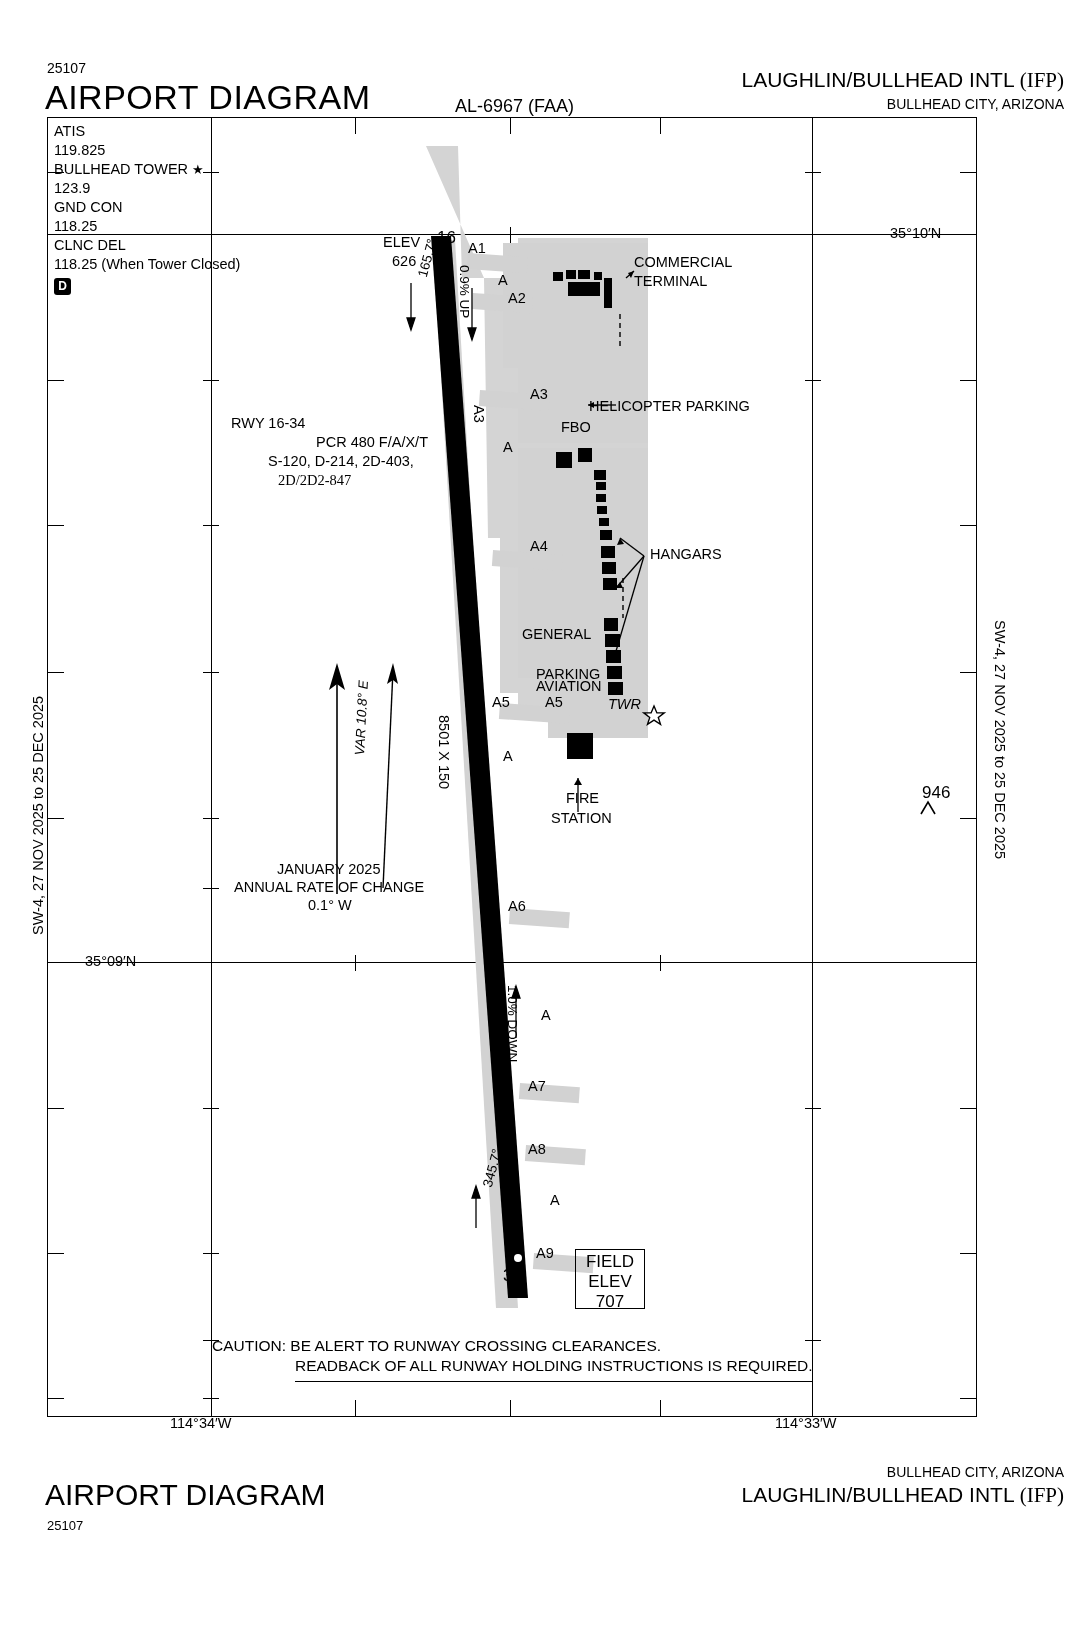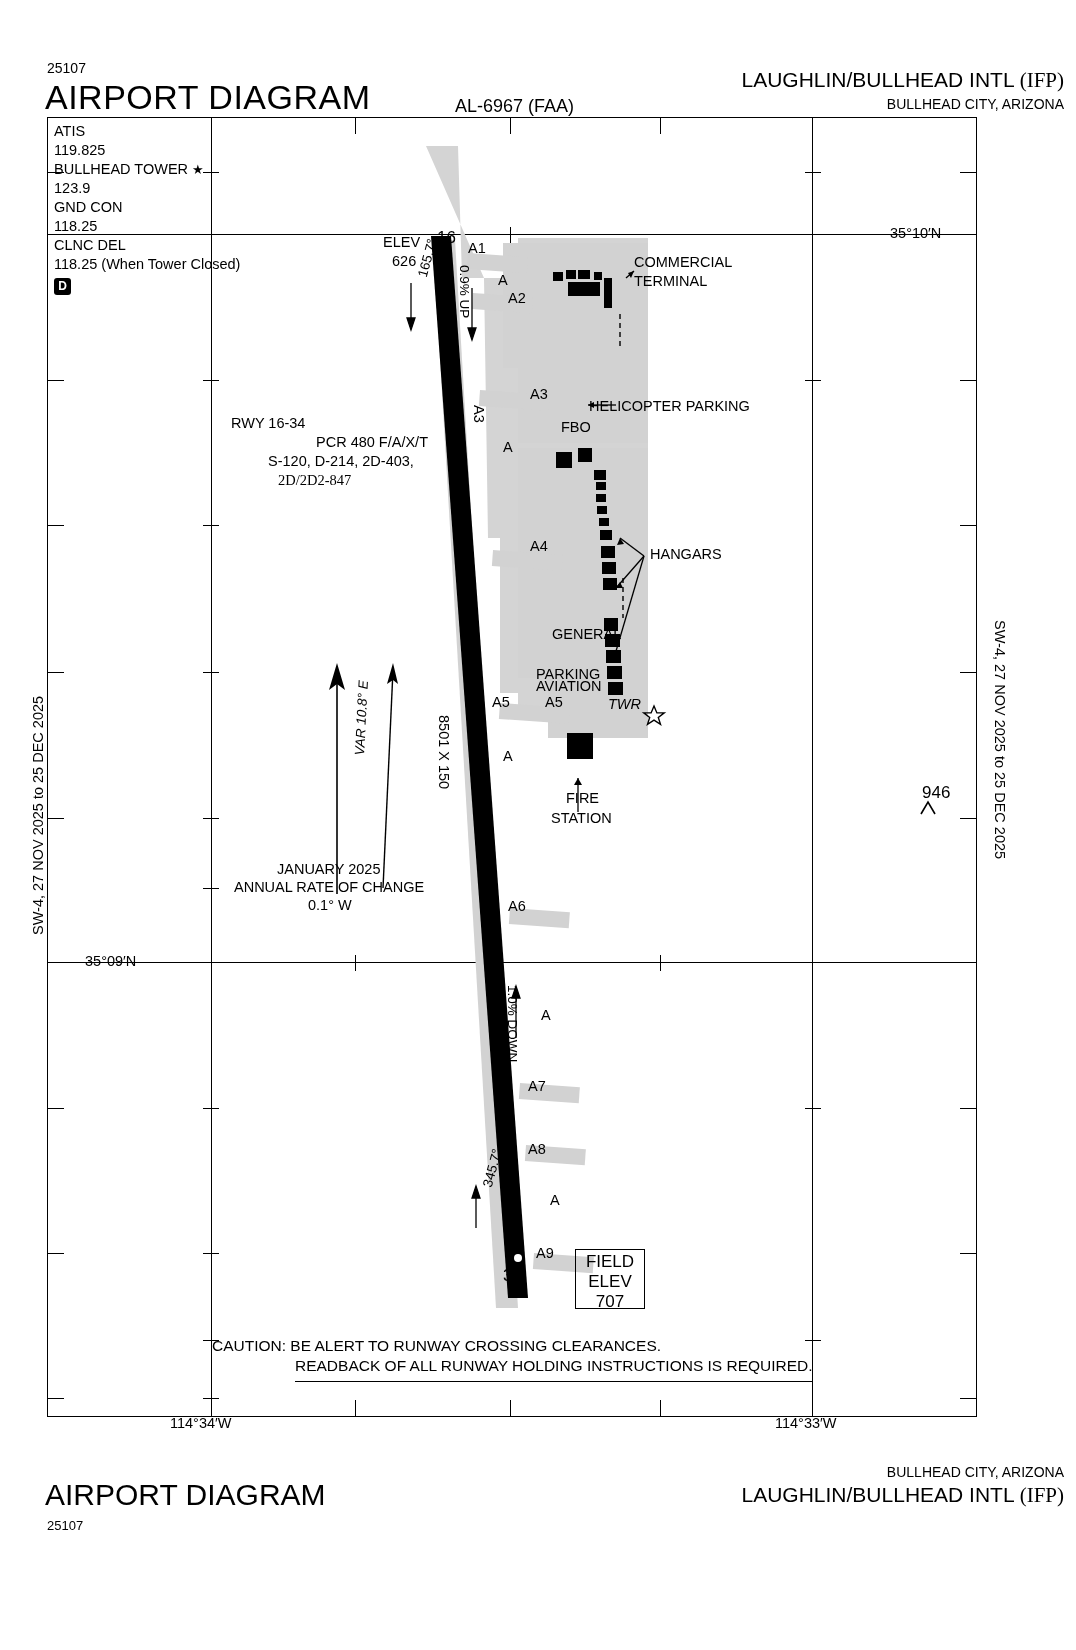--- a/index.html
+++ b/index.html
@@ -275,21 +275,21 @@
 <div class="txtlabel" style="left:503px;top:439px;">A</div>
 <div class="txtlabel" style="left:503px;top:748px;">A</div>
 <div class="txtlabel" style="left:541px;top:1007px;">A</div>
 <div class="txtlabel" style="left:550px;top:1192px;">A</div>
 
 <div class="txtlabel" style="left:634px;top:254px;">COMMERCIAL</div>
 <div class="txtlabel" style="left:634px;top:273px;">TERMINAL</div>
 <div class="txtlabel" style="left:589px;top:398px;">HELICOPTER PARKING</div>
 <div class="txtlabel" style="left:561px;top:419px;">FBO</div>
 <div class="txtlabel" style="left:650px;top:546px;">HANGARS</div>
-<div class="txtlabel" style="left:552px;top:626px;">GENERAL</div>
+<div class="txtlabel" style="left:522px;top:626px;">GENERAL</div>
 <div class="txtlabel" style="left:536px;top:678px;">AVIATION</div>
 <div class="txtlabel" style="left:536px;top:666px;text-align:right;">PARKING</div>
 <div class="txtlabel" style="left:608px;top:696px;font-style:italic;">TWR</div>
 <div class="txtlabel" style="left:566px;top:790px;">FIRE</div>
 <div class="txtlabel" style="left:551px;top:810px;">STATION</div>
 <div class="txtlabel" style="left:922px;top:783px;font-size:17px;">946</div>
 
 <div class="txtlabel" style="left:352px;top:755px;transform:rotate(-87deg);transform-origin:0 0;font-size:13.5px;font-style:italic;">VAR 10.8° E</div>
 <div class="txtlabel" style="left:277px;top:861px;">JANUARY 2025</div>
 <div class="txtlabel" style="left:234px;top:879px;">ANNUAL RATE OF CHANGE</div>

